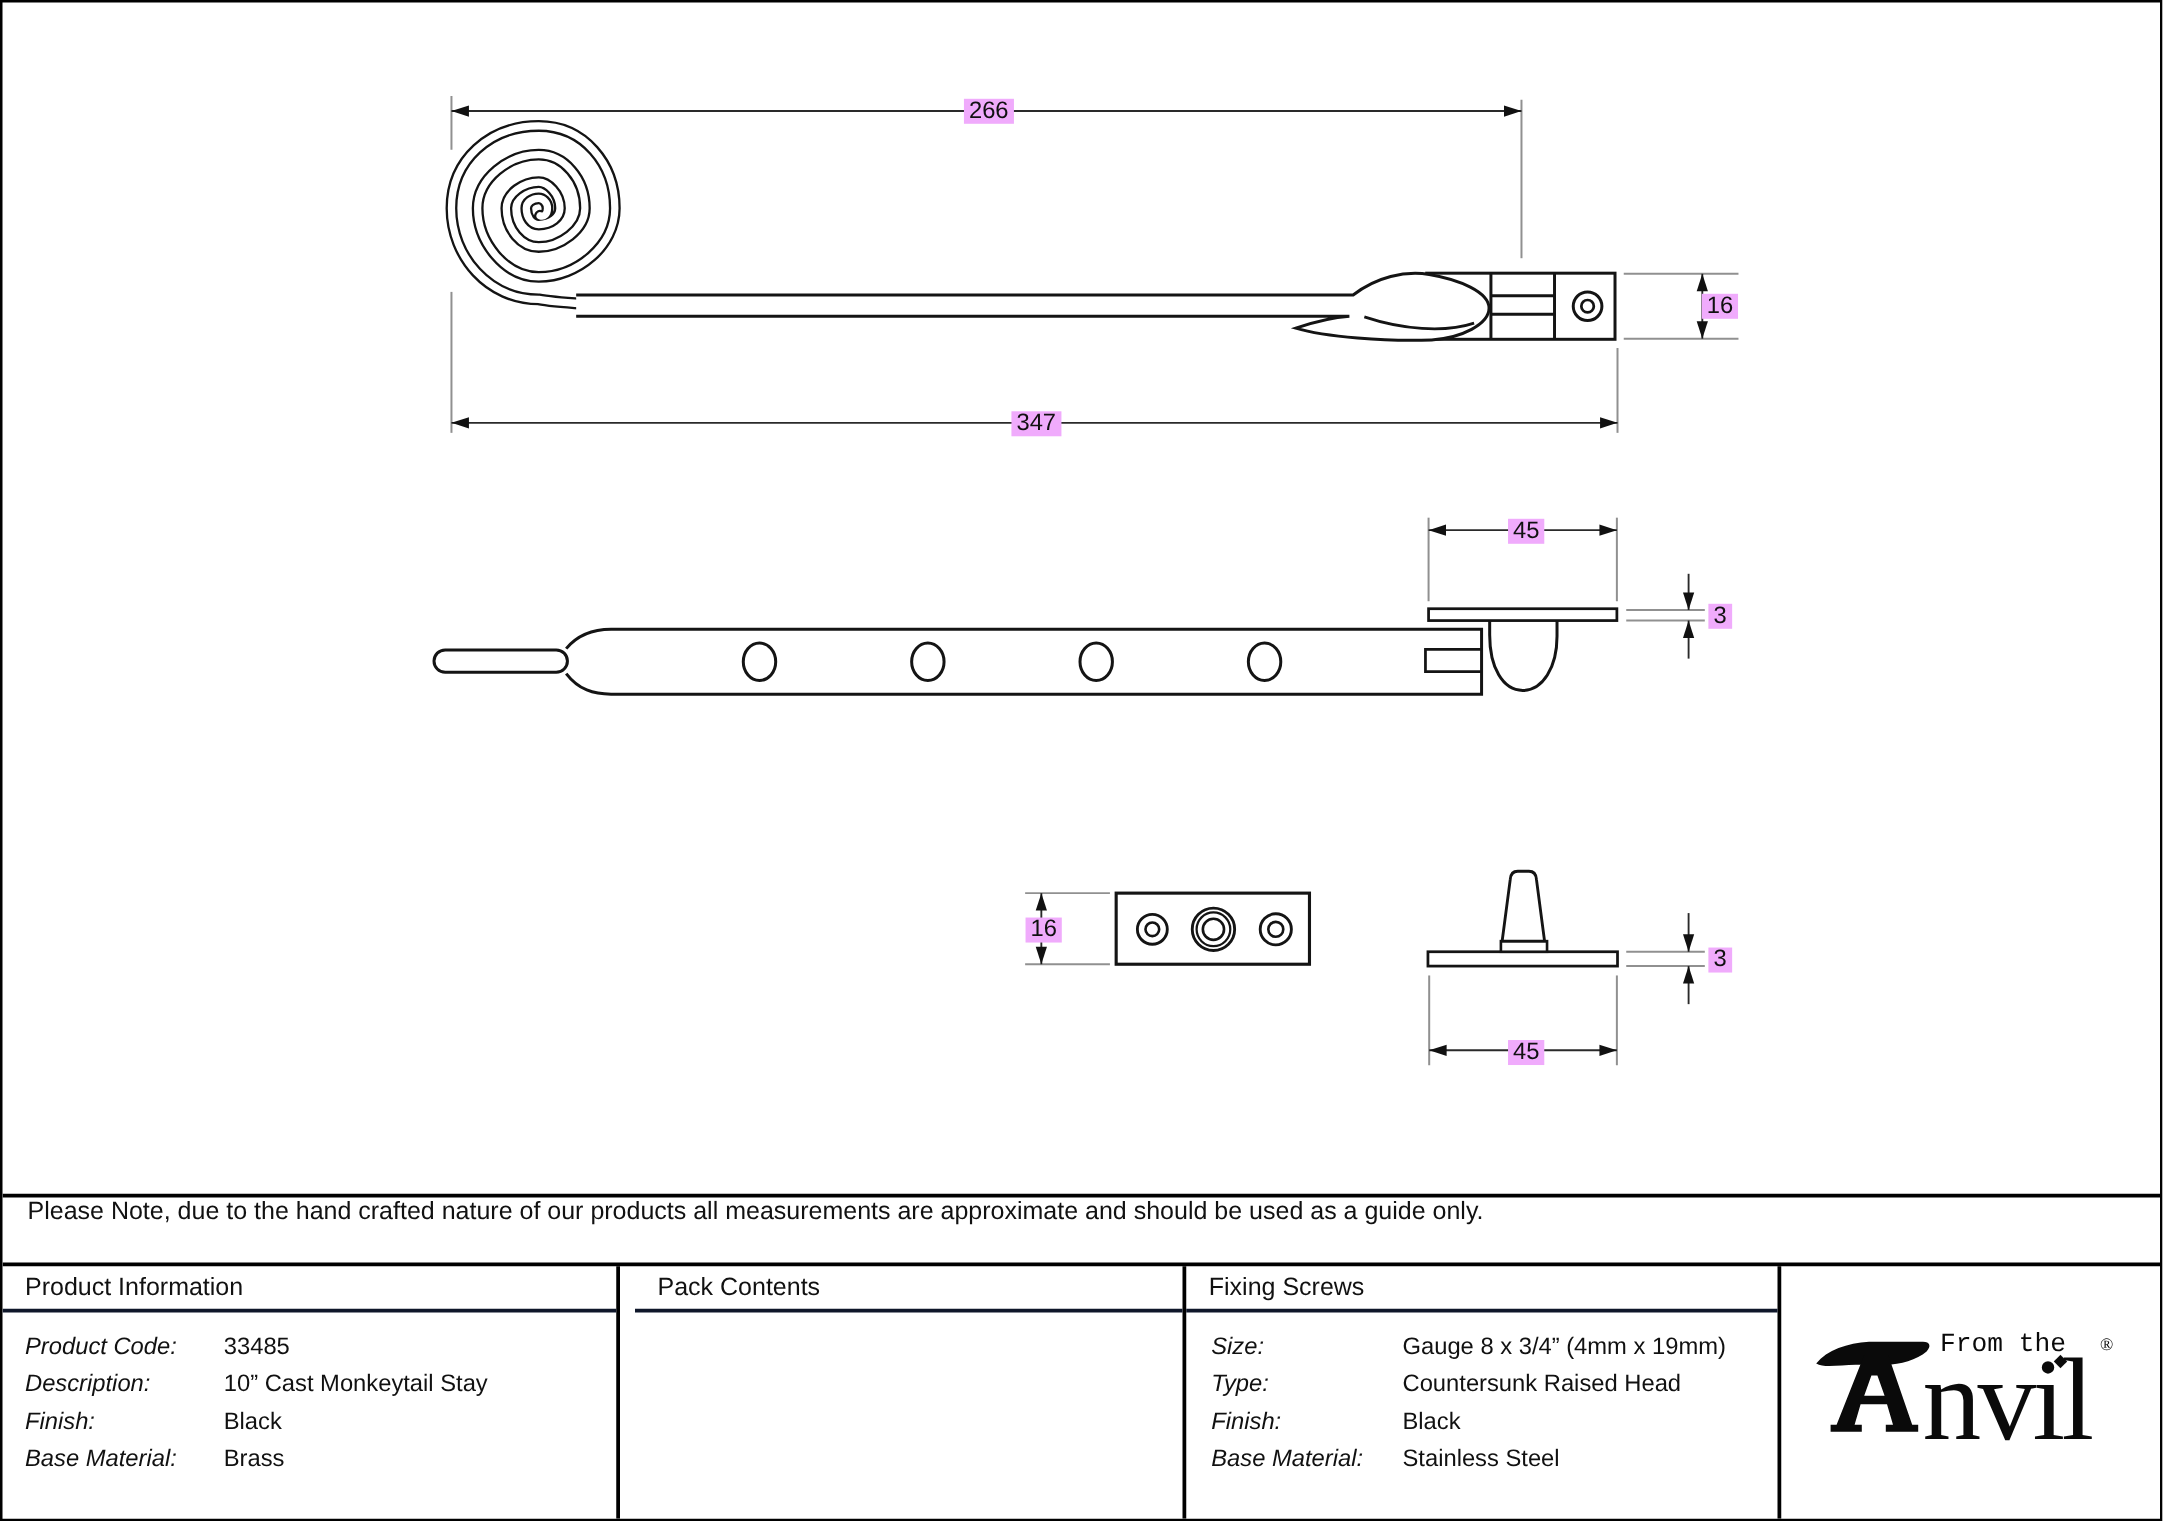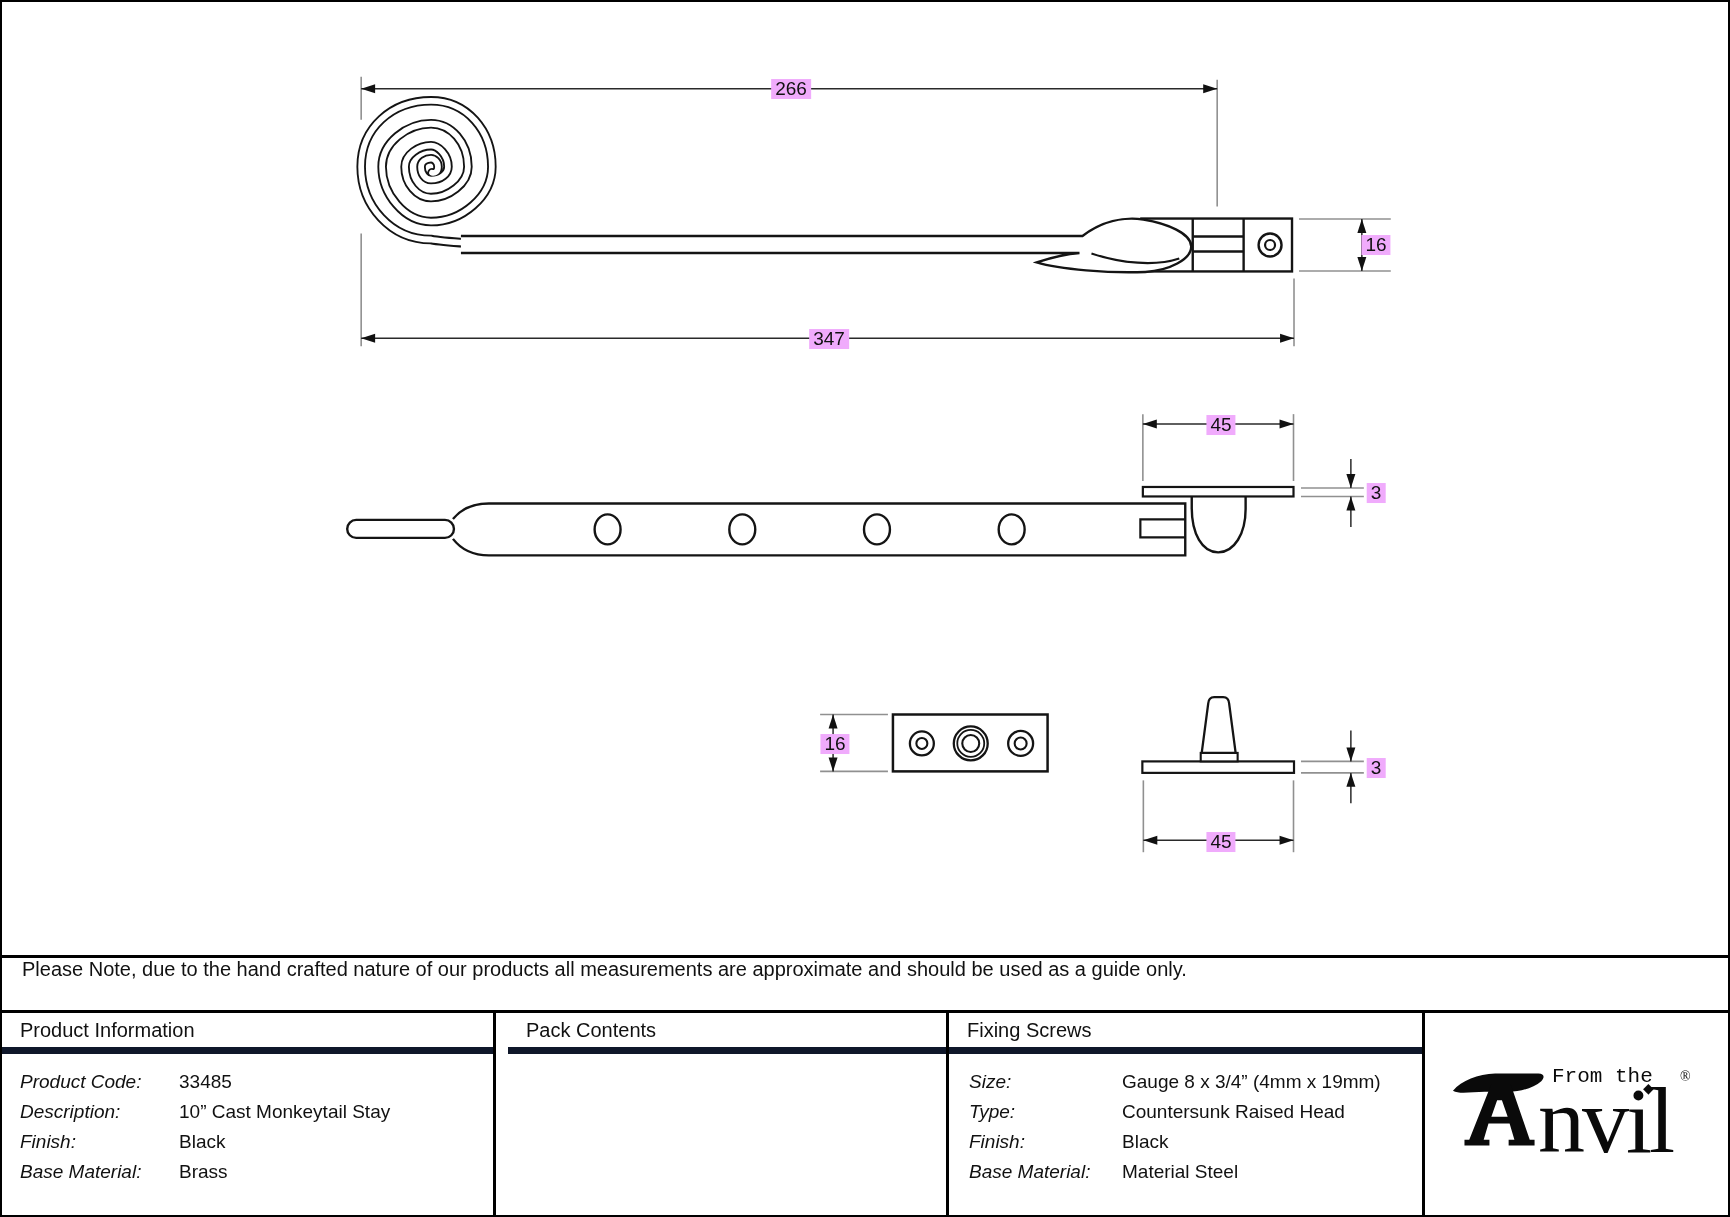--- a/index.html
+++ b/index.html
@@ -33,21 +33,21 @@
     display:flex;
     padding-left:20px;font-size:20px;
   }
   .info-table{flex:1 1 auto;display:flex;}
   .col{box-sizing:border-box;position:relative;}
   .col-1{width:494px;border-right:3px solid #000;}
   .col-2{width:453px;border-right:3px solid #000;padding-left:12px;}
   .col-3{width:476px;border-right:3px solid #000;}
   .col-4{flex:1 1 auto;}
   .col-header{
-    height:34px;border-bottom:7px solid #0f172a;
+    height:34px;border-bottom:3px solid #0f172a;
     display:flex;align-items:center;
     padding-left:18px;font-size:20px;
   }
   .col-body{padding:13px 0 0 18px;font-size:19px;}
   .col-3 .col-body{padding-left:20px;}
   .kv-row{display:flex;height:30px;align-items:center;}
   .kv-row .k{flex:0 0 159px;font-style:italic;}
   .col-3 .kv-row .k{flex:0 0 153px;}
   .list-item{height:30px;display:flex;align-items:center;}
   
@@ -288,21 +288,21 @@
           <div class="kv-row">
             <span class="k">Type:</span>
             <span class="v">Countersunk Raised Head</span>
           </div>
           <div class="kv-row">
             <span class="k">Finish:</span>
             <span class="v">Black</span>
           </div>
           <div class="kv-row">
             <span class="k">Base Material:</span>
-            <span class="v">Material Steel</span>
+            <span class="v">Stainless Steel</span>
           </div>
         </div>
       </div>
 
       <div class="col col-4">
         <div class="logo">
           <svg class="anvil-a" width="96" height="76" viewBox="0 0 100 78">
             <path d="M 1,20 C 10,9 27,3 45,2 L 90,2 C 96,2 97,6 93,10 C 85,17 71,21 59,21 L 34,21 C 21,21 8,24 1,20 Z" fill="#0a0a0a"></path>
             <path fill-rule="evenodd" fill="#0a0a0a" d="M 41,13 L 61,13 L 81,71 L 86,71 L 86,77 L 59,77 L 59,71 L 65,71 L 60,54 L 38,54 L 33,71 L 39,71 L 39,77 L 13,77 L 13,71 L 18,71 Z
                      M 47,30 L 52,30 L 58,47 L 41,47 Z"></path>

